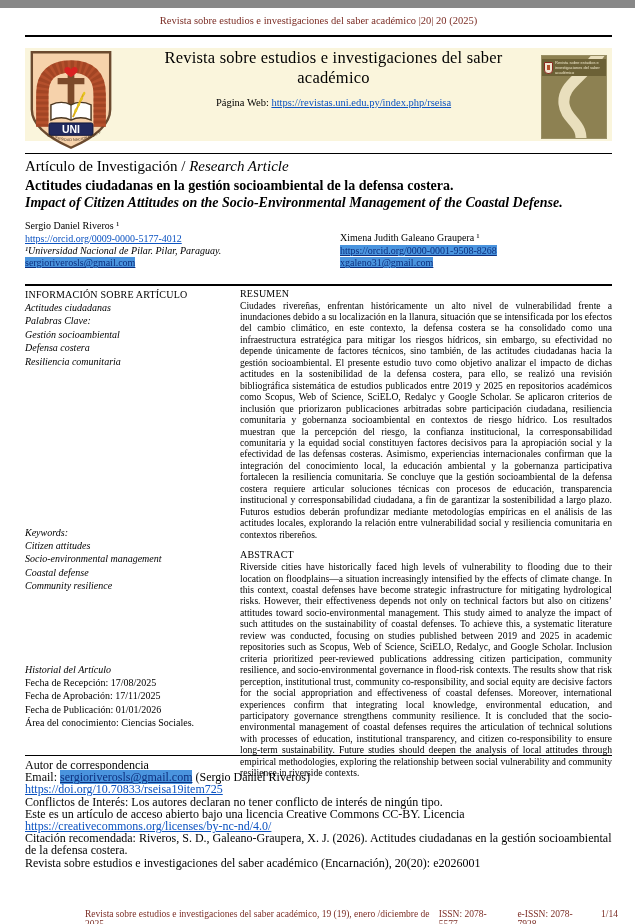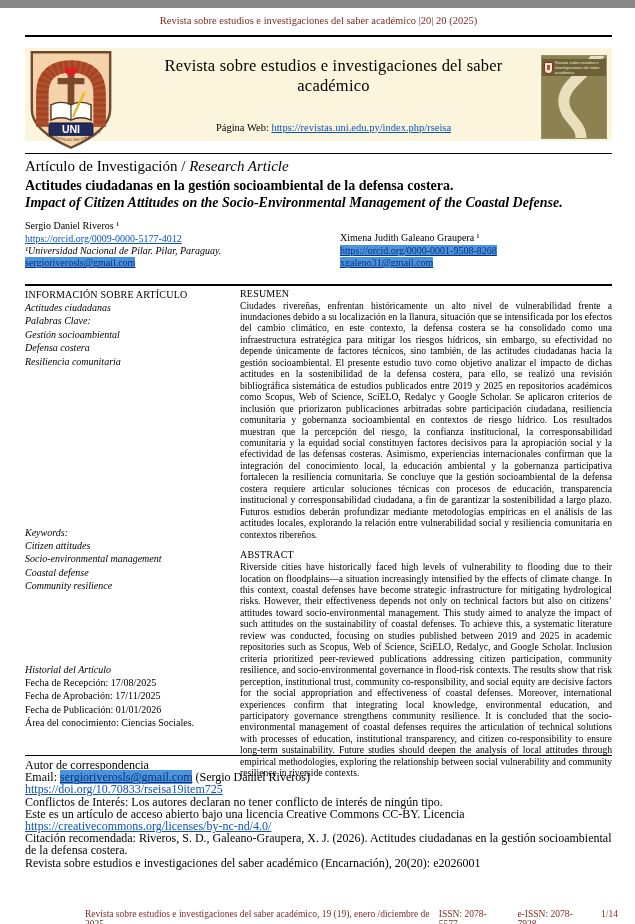--- a/index.html
+++ b/index.html
@@ -13,21 +13,21 @@
 
   
   .top-header { padding-top:7px; text-align:center; font-size:10.5px; color:#7b2c24; }
   .rule { border:none; background:#000; height:2px; }
   .rule-thin { height:1.4px; }
   .rule1 { margin-top:9px; }
 
   
   .banner { position:relative; margin-top:11px; height:93px; background:#faf5dc; }
   .banner-center { position:absolute; left:110px; right:80px; top:0; height:100%;
-    display:flex; flex-direction:column; justify-content:center; align-items:center; gap:26px; }
+    display:flex; flex-direction:column; justify-content:flex-start; align-items:center; gap:9px; }
   .banner-title { font-size:16.5px; letter-spacing:0.2px; text-align:center; }
   .banner-web { font-size:10.5px; }
   a.link { color:#0b52c1; text-decoration:underline; }
   .hl-link { background:#4a94de; color:#0d2f7e; text-decoration:underline; }
 
   .logo-wrap { position:absolute; left:3px; top:2px; width:86px; height:100px; }
   .cover-thumb { position:absolute; right:5px; top:7px; width:66px; height:84px;
     background:#8d8152; overflow:hidden; border:1px solid #9a9066; }
   .cover-band { position:absolute; left:0; right:0; top:3px; height:17px; background:#6c6136;
     display:flex; align-items:center; gap:2px; padding:1px 2px; }

